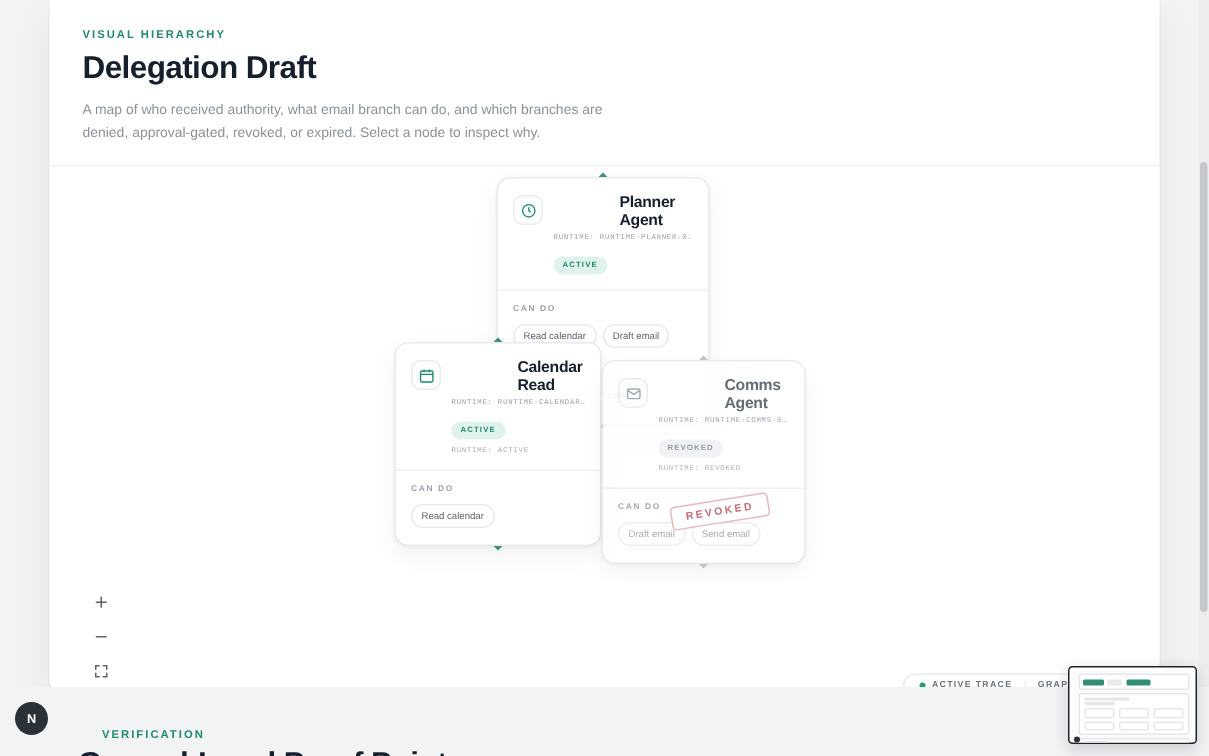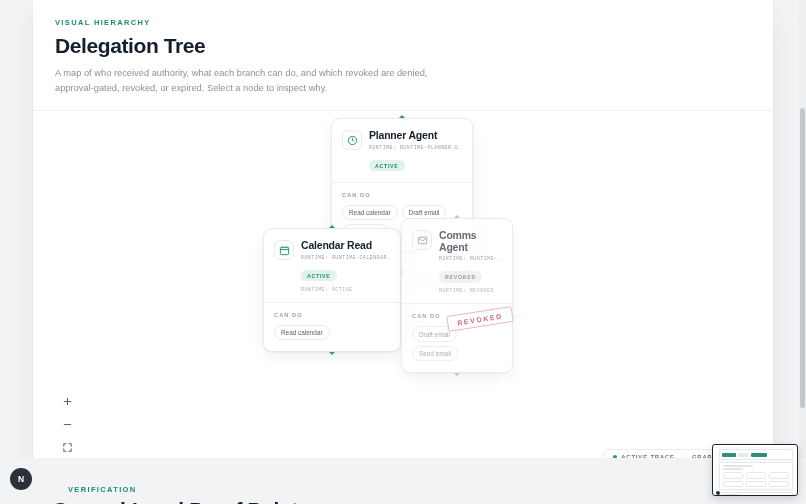--- a/index.html
+++ b/index.html
@@ -86,21 +86,21 @@
   
   .node {
     position: absolute;
     background: #ffffff;
     border: 1px solid #e8eaed;
     border-radius: 9px;
     box-shadow: 0 1px 2px rgba(18,25,38,.04), 0 6px 16px rgba(18,25,38,.06);
   }
   .node-planner  { left: 298px; top: 7px;   width: 142px; }
   .node-calendar { left: 230px; top: 117px; width: 138px; }
-  .node-comms    { left: 368px; top: 107px; width: 112px; }
+  .node-comms    { left: 368px; top: 129px; width: 136px; }
 
   .node-head {
     display: flex;
     gap: 7px;
     padding: 11px 10px 10px 10px;
     border-bottom: 1px solid #eef0f2;
     align-items: flex-start;
   }
   .node-icon {
     flex: 0 0 auto;
@@ -108,21 +108,21 @@
     border-radius: 6px;
     border: 1px solid #e9ebee;
     background: #fcfdfd;
     display: flex; align-items: center; justify-content: center;
     color: #1f8a70;
   }
   .node-icon.muted { color: #9aa2ac; }
   .node-meta { flex: 1 1 auto; min-width: 0; }
   .node-title {
     font-size: 10.5px; font-weight: 700; color: #16202c;
-    letter-spacing: -0.2px; line-height: 1.1; margin-bottom: 3px;
+    letter-spacing: -0.2px; line-height: 1.1; margin-bottom: 3px; margin-left: 44px;
   }
   .node-runtime {
     font-family: "Liberation Mono", monospace;
     font-size: 4.9px; letter-spacing: .5px;
     color: #9aa1ab; text-transform: uppercase;
     white-space: nowrap; overflow: hidden; text-overflow: ellipsis;
     margin-bottom: 4px;
   }
   .status-pill {
     display: inline-block;
@@ -263,22 +263,22 @@
 <div class="page">
 
   <div class="scrollbar-track">
     <div class="scrollbar-thumb"></div>
   </div>
 
   <div class="panel">
 
     <div class="panel-header">
       <div class="eyebrow">Visual hierarchy</div>
-      <div class="panel-title">Delegation Tree</div>
-      <div class="panel-desc">A map of who received authority, what each branch can do, and which revoked are denied, approval-gated, revoked, or expired. Select a node to inspect why.</div>
+      <div class="panel-title">Delegation Draft</div>
+      <div class="panel-desc">A map of who received authority, what email branch can do, and which branches are denied, approval-gated, revoked, or expired. Select a node to inspect why.</div>
     </div>
 
     <div class="canvas">
 
       <svg class="wires" width="740" height="366">
         <path d="M357 85 L357 100 Q357 106 351 106 L305 106 Q299 106 299 112 L299 117" fill="none" stroke="#3f8f7b" stroke-width="1.1" opacity=".55"></path>
         <path d="M397 85 L397 100 Q397 106 403 106 L432 106 Q438 106 438 112 L438 117" fill="none" stroke="#b9bfc6" stroke-width="1.1" stroke-dasharray="3 3" opacity=".8"></path>
       </svg>
 
       <svg class="cursor" viewBox="0 0 24 24">

